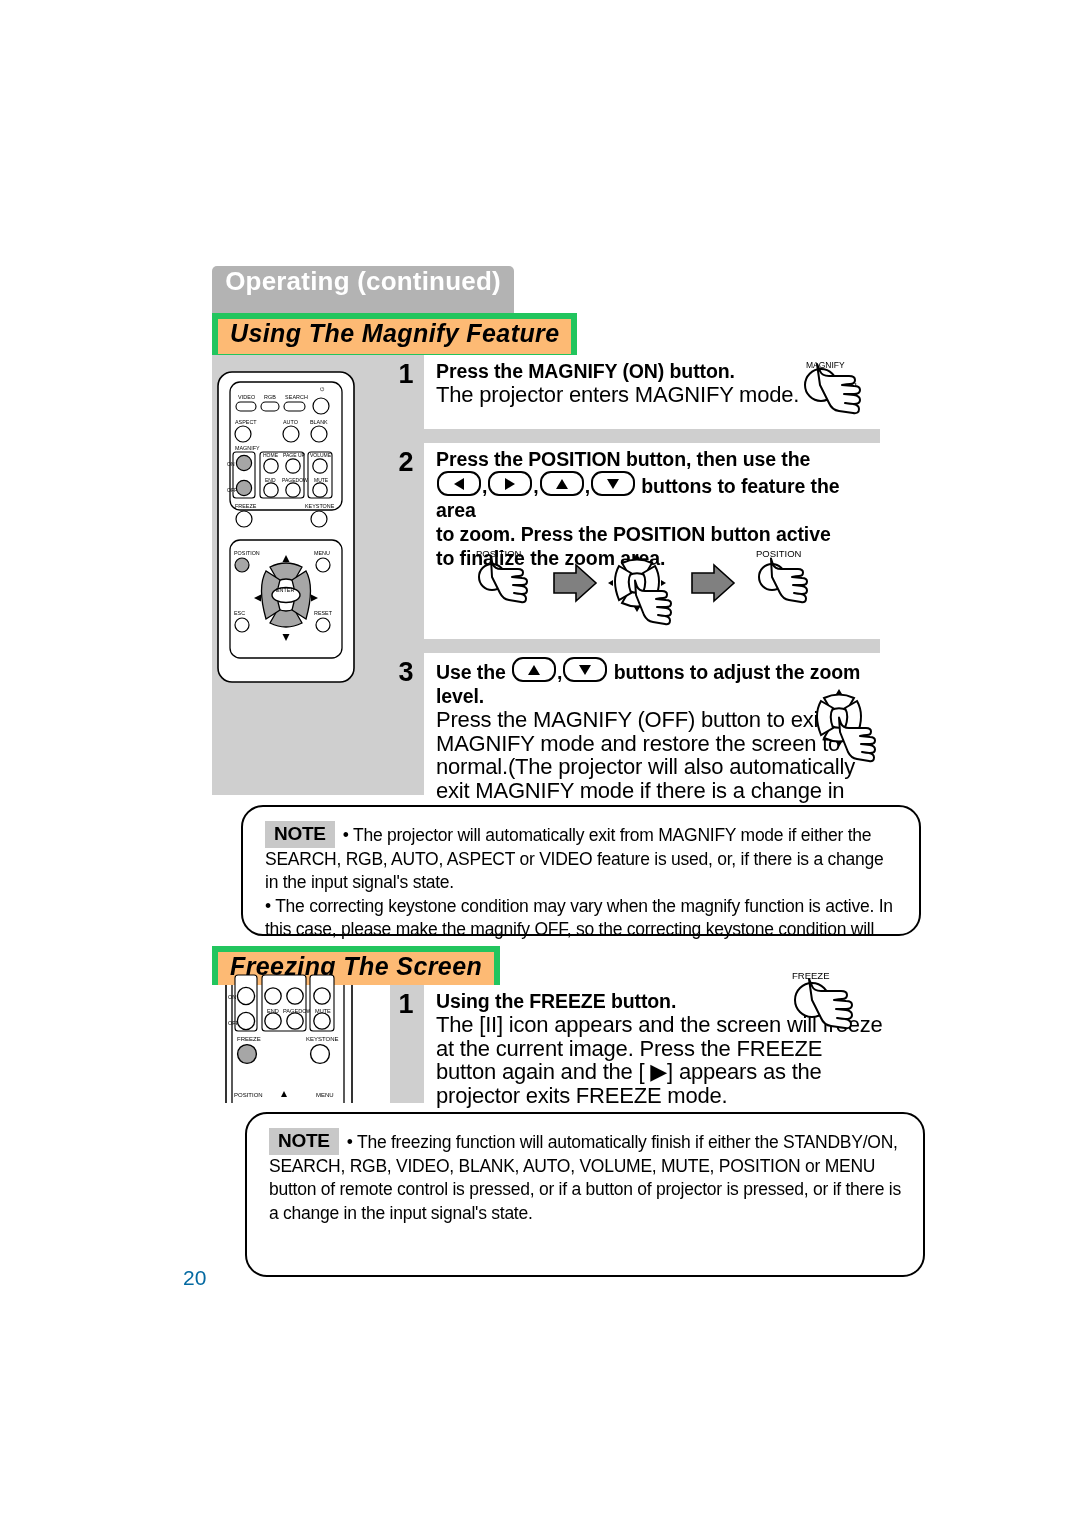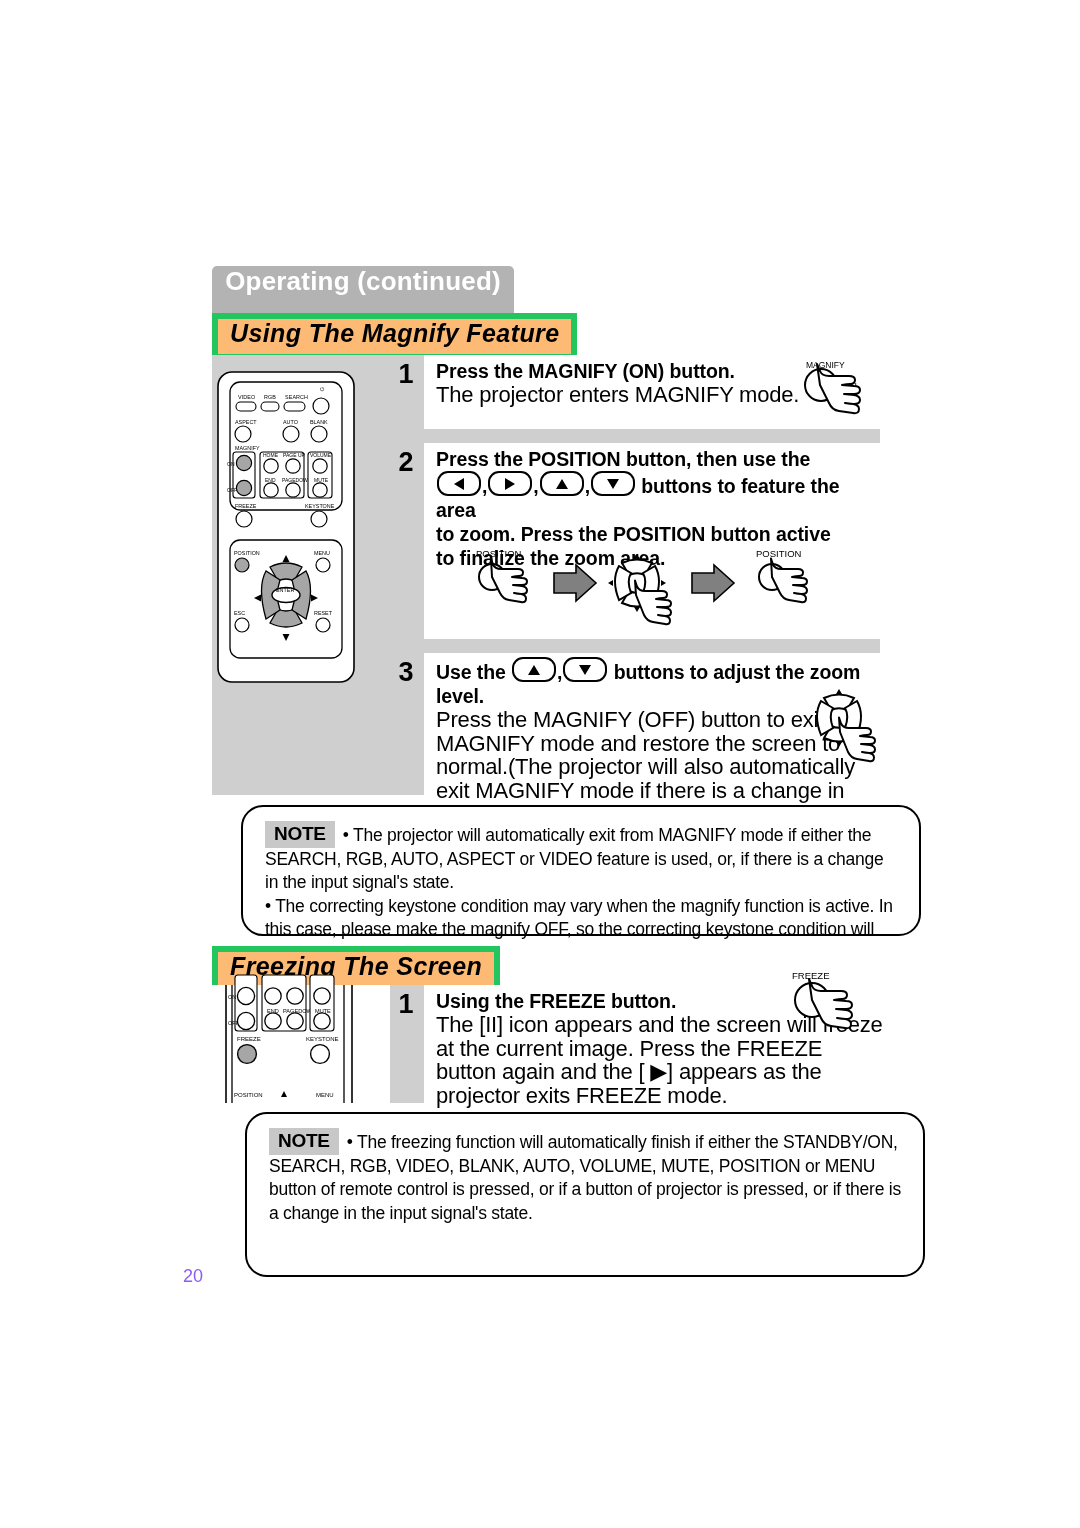--- a/index.html
+++ b/index.html
@@ -70,21 +70,21 @@
   #note1{left:205px;top:805px;width:680px;height:131px;margin-left:36px;}
   #note2{left:205px;top:1112px;width:680px;height:165px;margin-left:40px;}
   .note-badge{
     display:inline-block;background:#c8c8c8;color:#000;font-weight:bold;
     font-size:19px;padding:1px 9px 2px 9px;margin-right:8px;vertical-align:1px;
   }
   .note-text{font-size:17.5px;line-height:23.5px;letter-spacing:-.25px;}
   .note-text p{margin:0;}
 
   
-  .page-num{position:absolute;left:183px;top:1266px;font-size:18px;color:#8b5cf6;}
+  .page-num{position:absolute;left:183px;top:1266px;font-size:21px;color:#0369a1;}
 
   
   .press{position:absolute;}
 
   
   .remote-wrap{position:absolute;}
   .tinylbl{font-size:5.4px;letter-spacing:.1px;}
 
   svg{display:block;overflow:visible;}
 </style>

